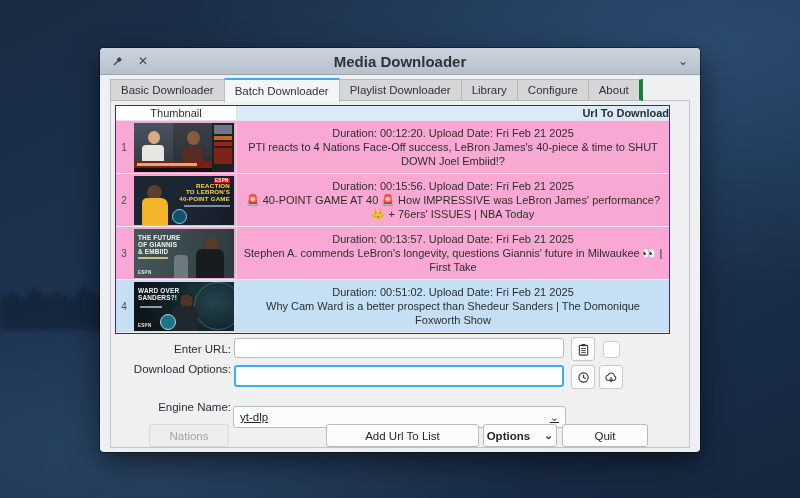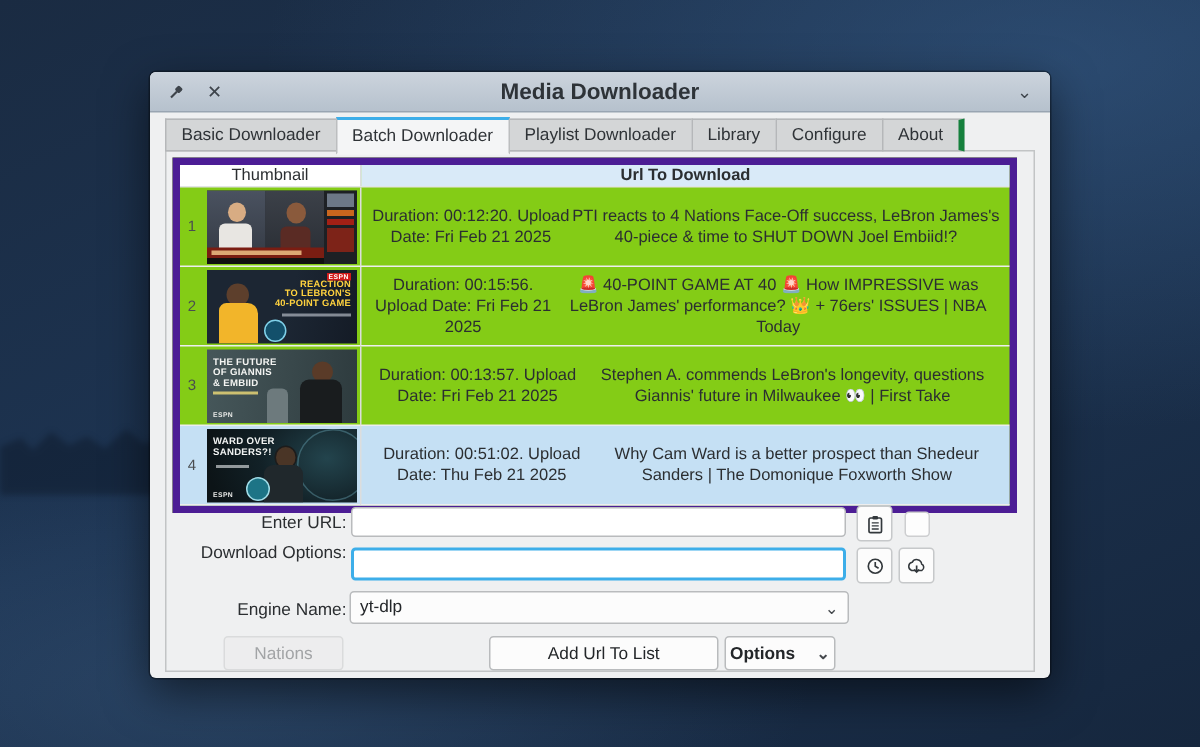--- a/index.html
+++ b/index.html
@@ -35,29 +35,29 @@
     background:#d4d6d7;border:1px solid #b5b7b9;border-right:none;cursor:default;}
   .tab:last-child{border-right:4px solid #15803d;}
   .tab.active{height:22px;background:#f4f5f6;border:1px solid #bcbebf;border-bottom:1px solid #f4f5f6;
     border-top:2px solid #3daee9;margin-bottom:-1px;position:relative;z-index:4;border-right:1px solid #bcbebf;}
   .tab.active + .tab{border-left:none;}
 
   
   .pane{position:absolute;left:10px;top:26px;width:578px;height:346px;border:1px solid #c2c4c5;background:#eff0f1;}
 
   
-  .table{position:absolute;left:4px;top:4px;width:553px;height:227px;background:#84cc16;border:5px solid #4c1d95;font-size:11px;color:#2b2e31;}
+  .table{position:absolute;left:4px;top:4px;width:553px;height:227px;background:#f9a8d4;border:1px solid #4c1d95;font-size:11px;color:#2b2e31;}
   .thead{display:flex;height:14px;line-height:14px;border-bottom:1px solid #e3e4e5;}
   .th-thumb{width:120px;text-align:center;background:#fff;border-right:1px solid #dcdddd;}
-  .th-url{flex:1;text-align:center;background:#d9eaf8;font-weight:bold;}
+  .th-url{flex:1;text-align:right;background:#d9eaf8;font-weight:bold;}
   .trow{display:flex;height:53px;align-items:stretch;}
   .trow.selected{background:#c5e0f4;}
   .td-num{width:16px;display:flex;align-items:center;justify-content:center;font-size:10px;color:#4a4d50;border-bottom:1px solid #ededee;}
   .td-thumb{width:104px;display:flex;align-items:center;justify-content:center;border-bottom:1px solid #ededee;}
-  .td-url{flex:1;display:flex;align-items:center;justify-content:center;text-align:center;
+  .td-url{flex:1;display:flex;flex-direction:column;align-items:center;justify-content:center;text-align:center;
     padding:0 6px;border-left:1px solid #dcdddd;border-bottom:1px solid #ededee;line-height:1.3;}
 
   
   .thumb{position:relative;width:100px;height:49px;overflow:hidden;background:#191c20;flex:none;}
   .hl{position:absolute;font-weight:800;white-space:pre-line;line-height:1.12;letter-spacing:.2px;}
   .brand{position:absolute;font-size:4.5px;font-weight:bold;letter-spacing:.3px;}
   .head{position:absolute;border-radius:50%;}
   
   .t1{background:#23262b;}
   .t1 .pL{position:absolute;left:0;top:0;width:39px;height:42px;background:linear-gradient(#4a5260,#363c46);}
@@ -234,21 +234,21 @@
                 <div class="head" style="left:45px;top:11px;width:13px;height:14px;background:#4a3526;border:1px solid #1c1c1c;"></div>
                 <div class="jersey"></div>
                 <div class="hl">WARD OVER
 SANDERS?!</div>
                 <div class="sub"></div>
                 <div class="badge"></div>
                 <div class="brand">ESPN</div>
               </div>
             </div>
             <div class="td-url">
-              <div>Duration: 00:51:02. Upload Date: Thu Feb 21 2025</div>
+              <div>Duration: 00:51:02. Upload Date: Fri Feb 21 2025</div>
               <div>Why Cam Ward is a better prospect than Shedeur Sanders | The Domonique Foxworth Show</div>
             </div>
           </div>
         </div>
 
         <div class="frm-label" style="left:0;top:237px;">Enter URL:</div>
         <input class="inp" style="top: 237px;">
         <div class="iconbtn" style="left:460px;top:236px;">
           <svg width="13" height="13" viewBox="0 0 14 14">
               <rect x="2.5" y="2.5" width="9" height="10.5" rx="1.2" fill="none" stroke="#33383c" stroke-width="1.2"></rect>
@@ -270,29 +270,30 @@
         </div>
         <div class="iconbtn" style="left:488px;top:264px;">
           <svg width="14" height="13" viewBox="0 0 15 14">
               <path d="M4 10 A3 3 0 0 1 4.4 4.2 A3.6 3.6 0 0 1 11.2 5.4 A2.6 2.6 0 0 1 11.4 10 Z" fill="none" stroke="#33383c" stroke-width="1.1"></path>
               <line x1="7.6" y1="6.5" x2="7.6" y2="11" stroke="#33383c" stroke-width="1.2"></line>
               <polyline points="5.8,9.3 7.6,11.2 9.4,9.3" fill="none" stroke="#33383c" stroke-width="1.2"></polyline>
             </svg>
         </div>
 
         <div class="frm-label" style="left:0;top:295px;">Engine Name:</div>
-        <div class="select" style="top:293px;">
+        <div class="select" style="top:305px;text-decoration:underline;">
           <span>yt-dlp</span>
           <span class="chev">⌄</span>
         </div>
 
         <div class="btn disabled" style="left:38px;top:323px;width:80px;">Nations</div>
         <div class="btn" style="left:123px;top:323px;width:87px;margin-top:40px;">Download</div>
         <div class="btn" style="left:215px;top:323px;width:153px;">Add Url To List</div>
         <div class="btn" style="left:372px;top:323px;width:74px;font-weight:bold;">
           <span>Options</span>
           <span class="chev">⌄</span>
         </div>
+        <div class="btn" style="left:451px;top:323px;width:86px;">Quit</div>
 
       </div>
     </div>
   </div>
 </div>
 
 </body></html>

